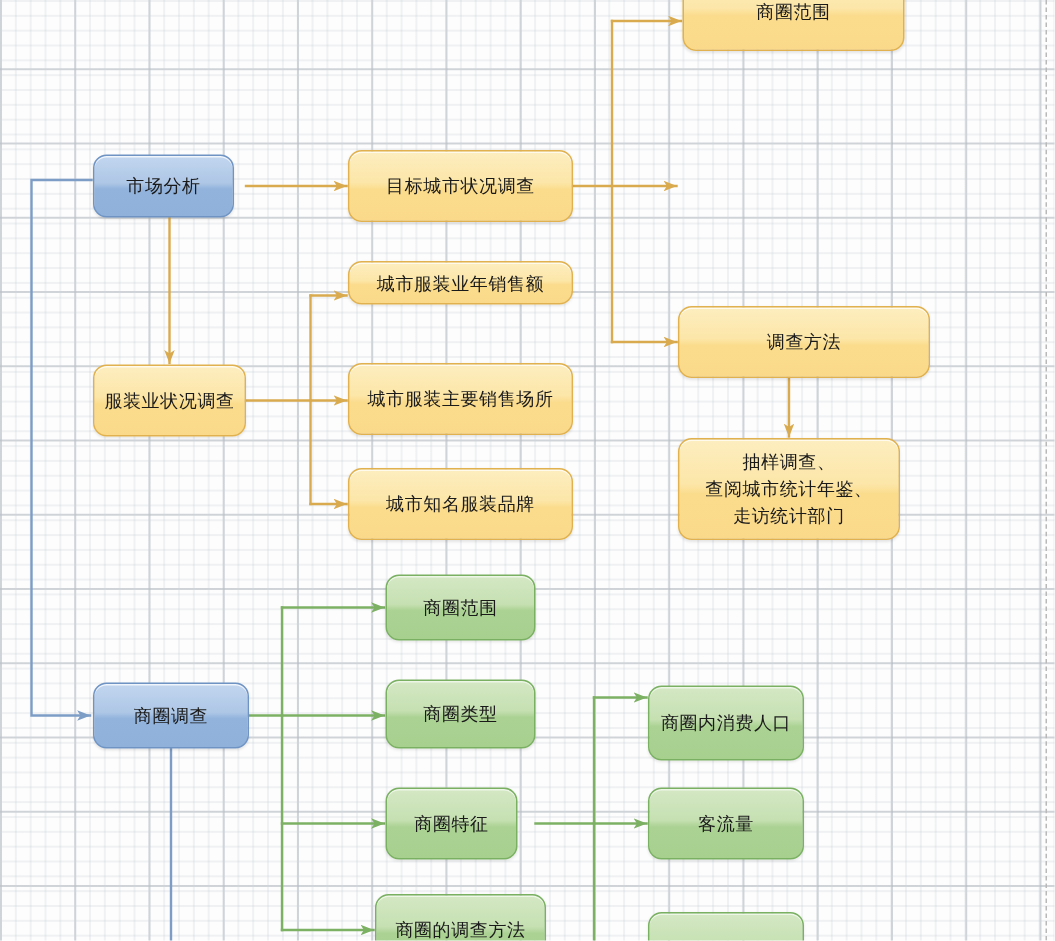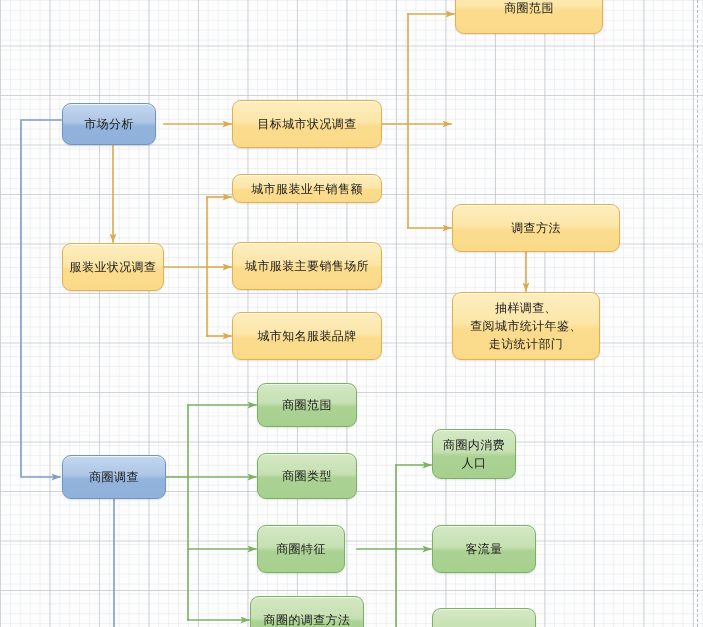--- a/index.html
+++ b/index.html
@@ -160,21 +160,21 @@
     </div>
 
   <div class="node green" style="left: 257px; top: 525px; width: 88px; height: 48px;">
     <span class="label">商圈特征</span>
     </div>
 
   <div class="node green" style="left: 250px; top: 596px; width: 114px; height: 48px;">
     <span class="label">商圈的调查方法</span>
     </div>
 
-  <div class="node green" style="left: 432px; top: 429px; width: 84px; height: 50px; justify-content: flex-end;">
+  <div class="node green" style="left: 432px; top: 457px; width: 104px; height: 50px;">
     <span class="label">商圈内消费人口</span>
     </div>
 
   <div class="node green" style="left: 432px; top: 525px; width: 104px; height: 48px; align-items: center;">
     <span class="label">客流量</span>
     </div>
 
   <div class="node green" style="left: 432px; top: 608px; width: 104px; height: 48px;">
     <span class="label"></span>
     </div>

